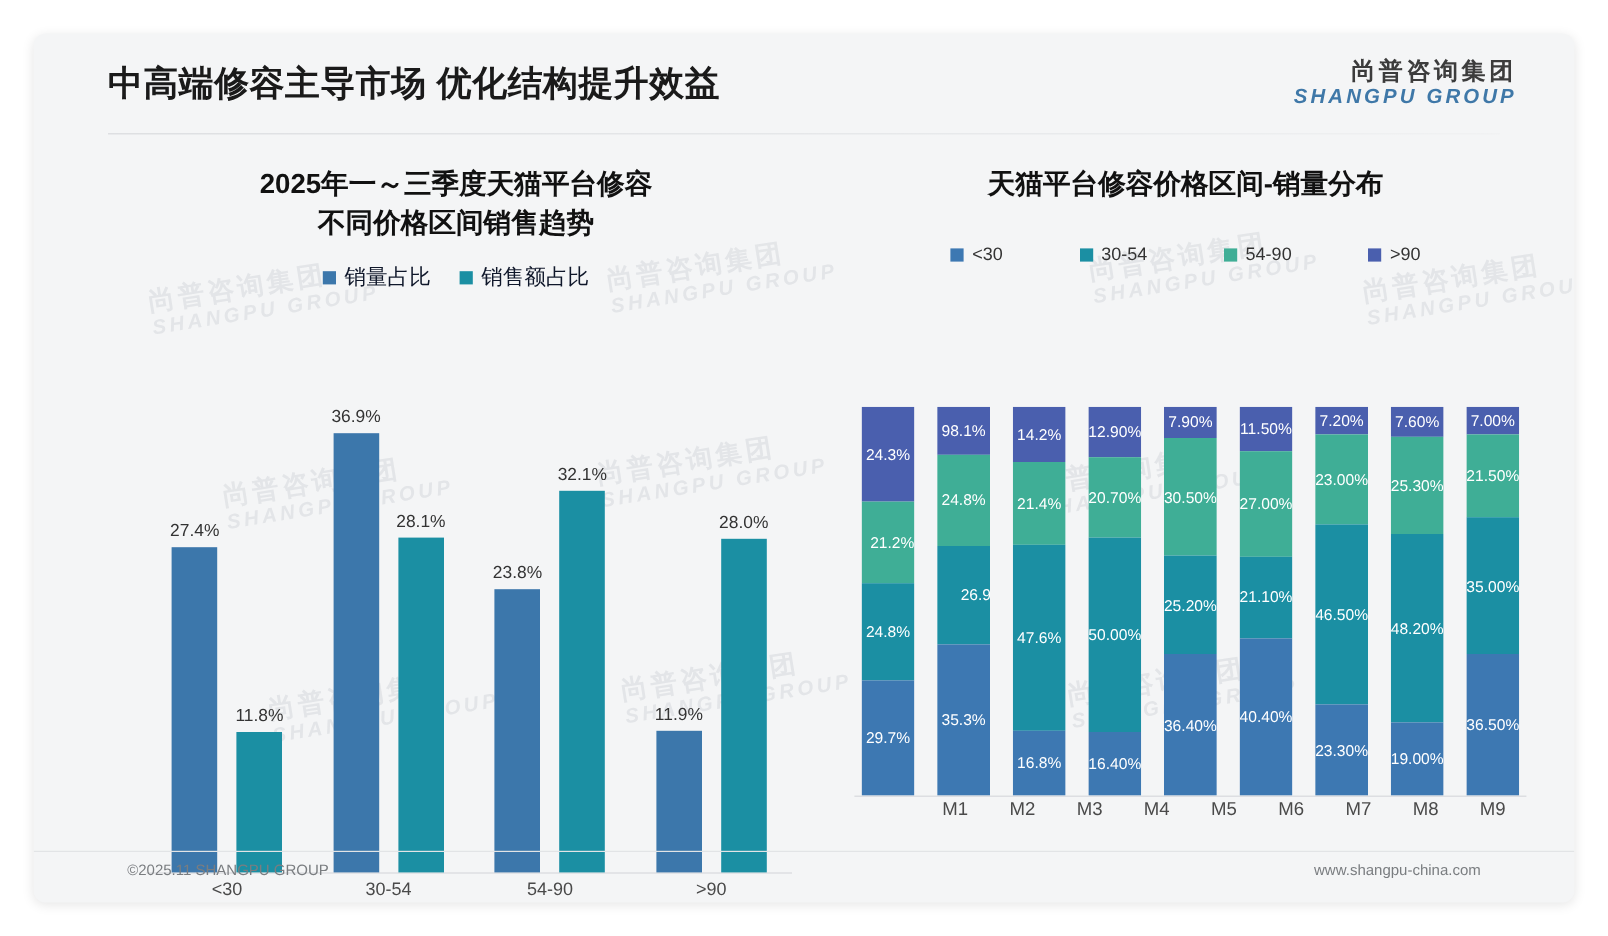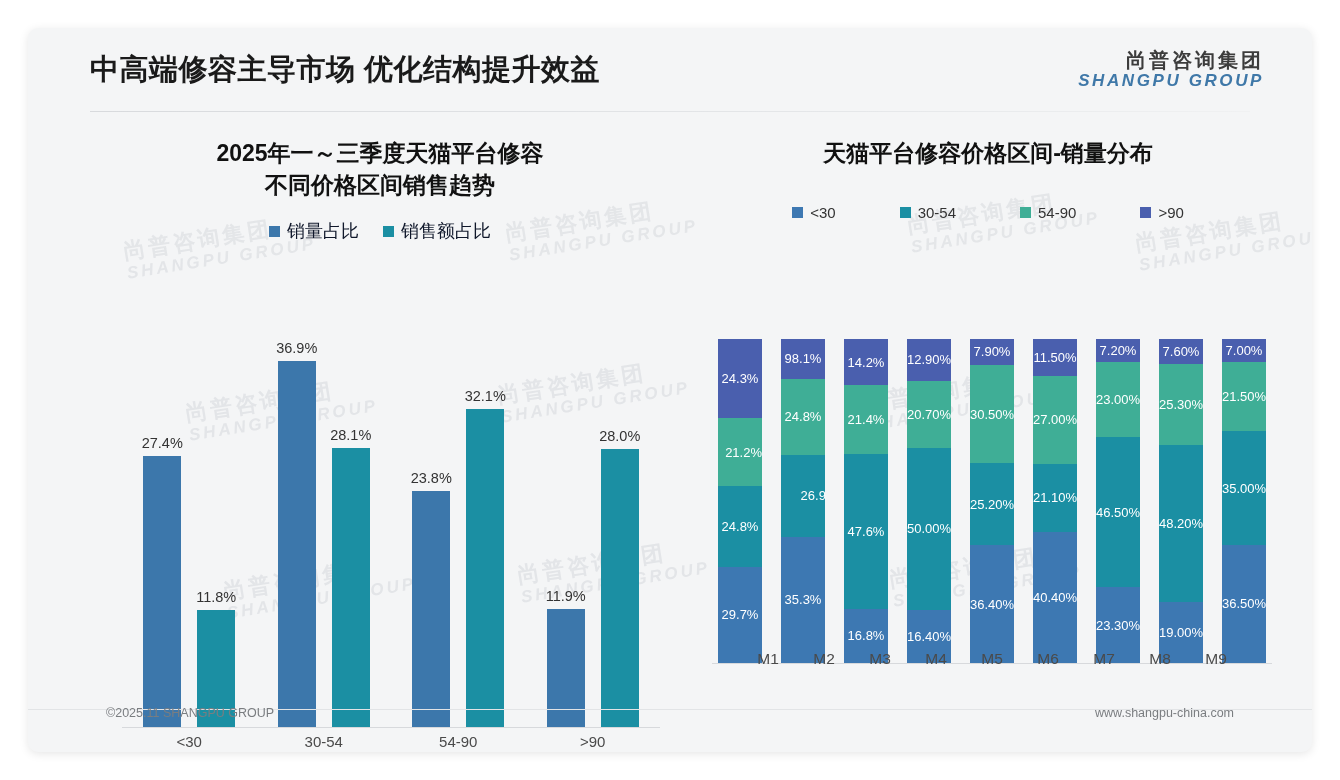--- a/index.html
+++ b/index.html
@@ -100,31 +100,31 @@
   .rcol{ width:56px; display:flex; flex-direction:column; justify-content:flex-end; height:330px;}
   .rstack{ width:44px; margin:0 auto; display:flex; flex-direction:column; overflow:hidden;}
   .rseg{
     position:relative; overflow:hidden;
     display:flex; align-items:center; justify-content:center;
   }
   .rseg span{
     font-size:13px; color:#ffffff; white-space:nowrap;
   }
   .rxaxis{
-    position:absolute; left:0; top:316px; right:0; height:40px;
-    display:flex; justify-content:center;
+    position:absolute; left:0; top:332px; right:0; height:40px;
+    display:flex; justify-content:flex-end;
   }
   .rxtick{ width:56px; text-align:center; font-size:15.5px; color:#4a4a4a; }
 
   
   .footer-rule{
     position:absolute; left:0; bottom:42px; width:100%; height:1px; background:#e2e4e6;
   }
   .footer{
-    position:absolute; left:0; bottom:16px; width:100%; height:42px;
+    position:absolute; left:0; bottom:4px; width:100%; height:42px;
   }
   .footer-left{
     position:absolute; left:78px; top:12px; font-size:12.5px; color:#7a7d80;
   }
   .footer-right{
     position:absolute; right:78px; top:12px; font-size:12.5px; color:#7a7d80;
   }
 </style>
 </head>
 <body>

